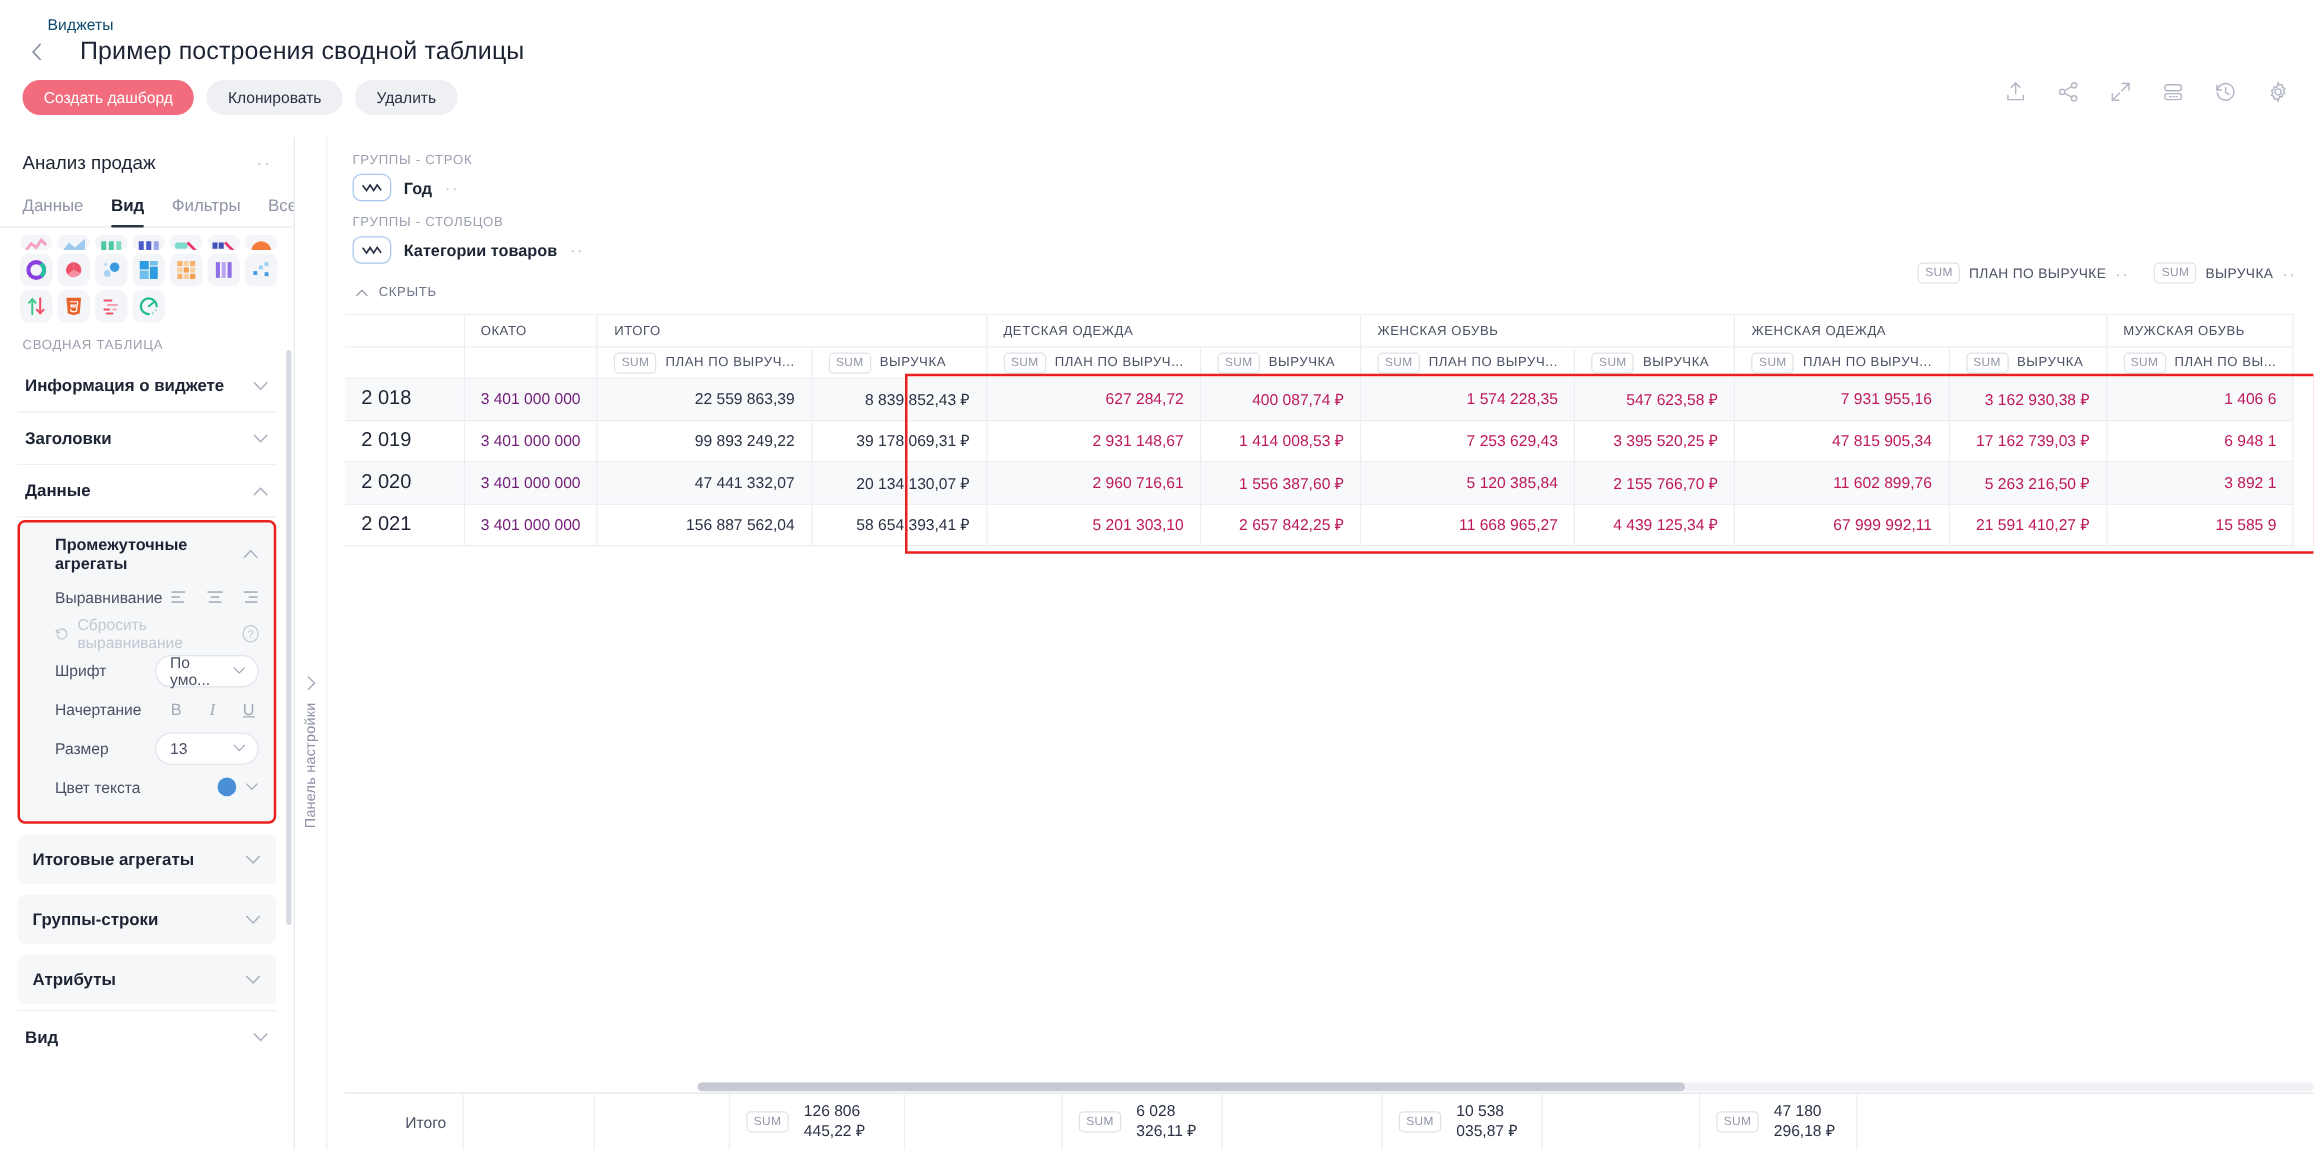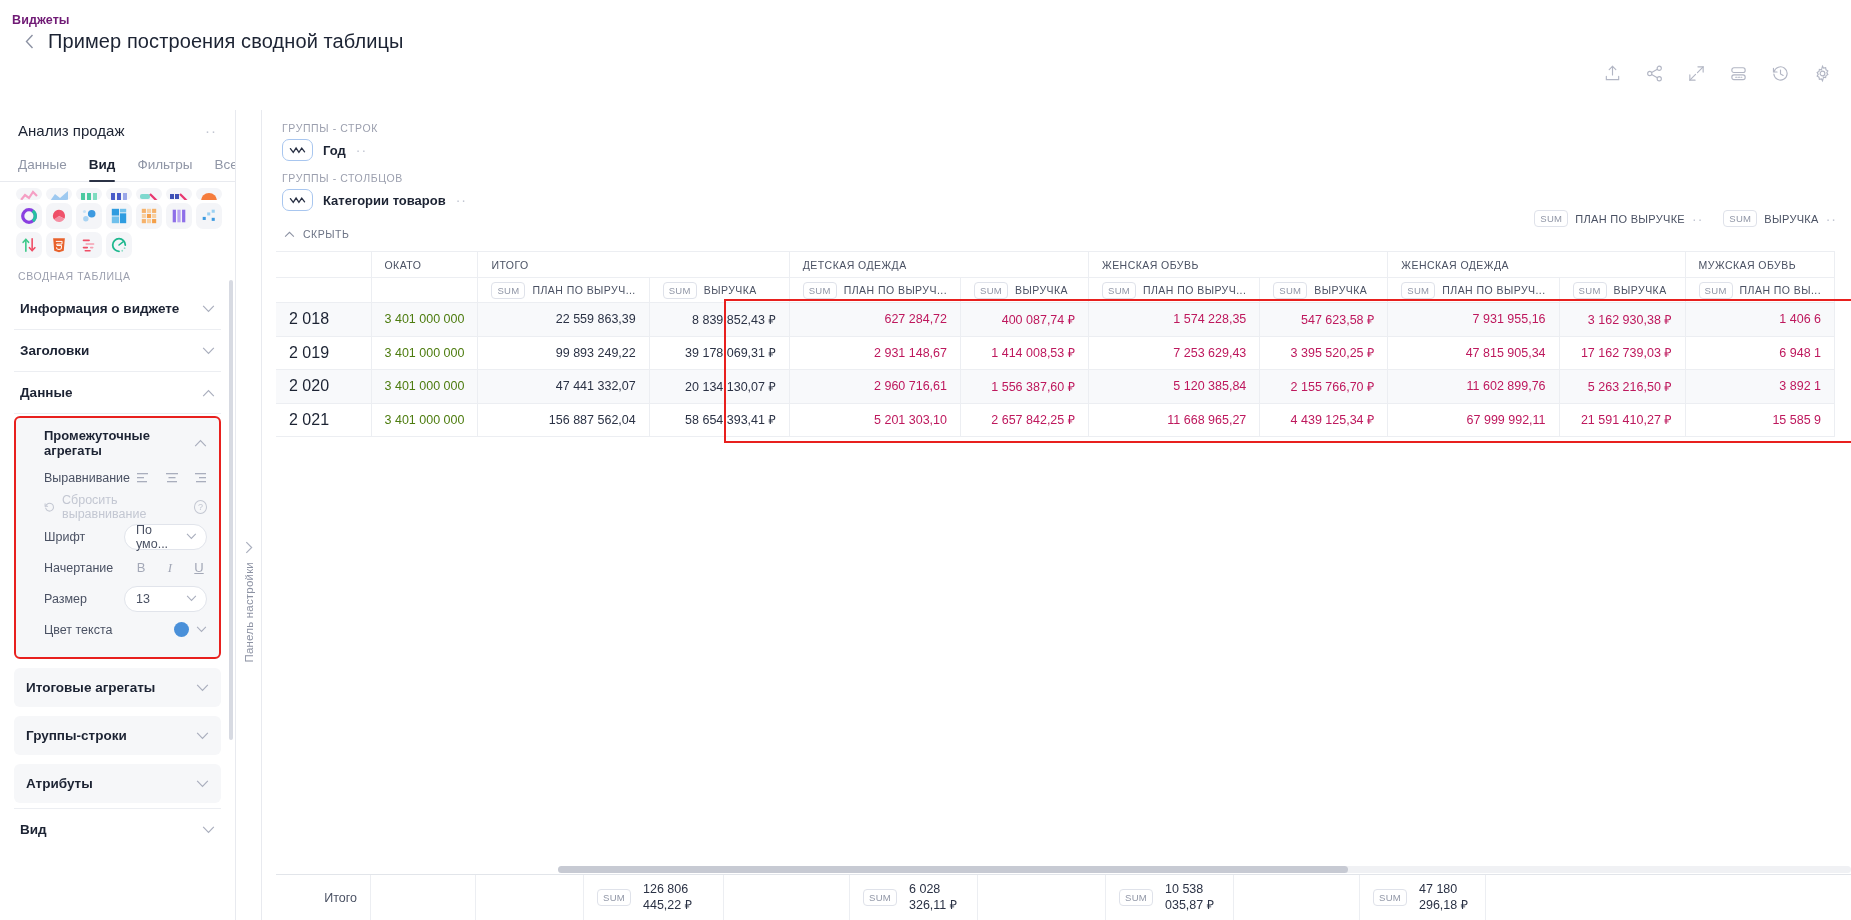--- a/index.html
+++ b/index.html
@@ -13,26 +13,26 @@
     position: relative;
     width: 1851px; height: 920px;
     background: #fff;
     display: flex;
     flex-direction: column;
   }
 
   
   .topbar { position: relative; height: 110px; flex: 0 0 110px; background:#fff; }
   .breadcrumb {
-    position: absolute; left: 12px; top: 13px;
-    font-size: 12.5px; color: #701a75; letter-spacing: .1px; font-weight: bold;
+    position: absolute; left: 38px; top: 13px;
+    font-size: 12.5px; color: #0c4a6e; letter-spacing: .1px;
   }
   .title-row {
     position: absolute; left: 22px; top: 30px;
-    display: flex; align-items: center; gap: 12px;
+    display: flex; align-items: center; gap: 28px;
   }
   .back-chevron {
     width: 14px; height: 20px; position: relative; cursor: pointer;
     display:flex; align-items:center; justify-content:center;
   }
   .back-chevron svg { display:block; }
   .page-title { font-size: 20px; color: #1c2333; font-weight: 400; letter-spacing:.1px;}
   .btn-row { position: absolute; left: 18px; top: 64px; display: flex; gap: 10px; }
   .btn {
     height: 28px; border-radius: 15px; border: none;
@@ -232,21 +232,21 @@
   }
   thead tr.r1 th { border-top: 1px solid #eceef2; height: 26px;}
   thead tr.r2 th { height: 25px; }
   thead tr.r2 th .cellflex { display: flex; align-items: center; gap: 7px; }
   tbody td {
     height: 33.5px; font-size: 12.5px; color: #2b3245;
     text-align: right;
   }
   tbody tr.alt td { background: #f8f9fb; }
   td.rowhead { text-align: left; font-weight: 700; color:#1c2333; padding-left: 22px; font-size:16px;}
-  td.okato { color: #4d7c0f; }
+  td.okato { color: #701a75; }
   td.blue { color: #be185d; }
 
   .redbox {
     position: absolute; border: 2px solid #e8201e; pointer-events: none;
     z-index: 5;
   }
 
   .hscroll {
     position: absolute; left: 296px; width: 790px; height: 7px;
     background: #c7cad3; border-radius: 4px; bottom: 47px; cursor: pointer;
@@ -281,20 +281,25 @@
 
   <div class="topbar">
     <div class="breadcrumb">Виджеты</div>
     <div class="title-row">
       <span class="back-chevron">
         <svg width="9" height="15" viewBox="0 0 9 15" fill="none" stroke="#8c92a3" stroke-width="1.4">
             <path d="M7.5 1L1.5 7.5L7.5 14"></path>
           </svg>
       </span>
       <span class="page-title">Пример построения сводной таблицы</span>
+    </div>
+    <div class="btn-row">
+      <button class="btn btn-primary">Создать дашборд</button>
+      <button class="btn btn-ghost">Клонировать</button>
+      <button class="btn btn-ghost">Удалить</button>
     </div>
     <div class="toolbar-icons">
       <span class="ticon">
         <svg width="19" height="19" viewBox="0 0 20 20" fill="none" stroke="#b2b6c4" stroke-width="1.2" stroke-linecap="round">
             <path d="M10 2.5v9"></path>
             <path d="M6.5 6L10 2.5 13.5 6"></path>
             <path d="M3.5 13v3.5h13V13"></path>
           </svg>
       </span>
       <span class="ticon">

